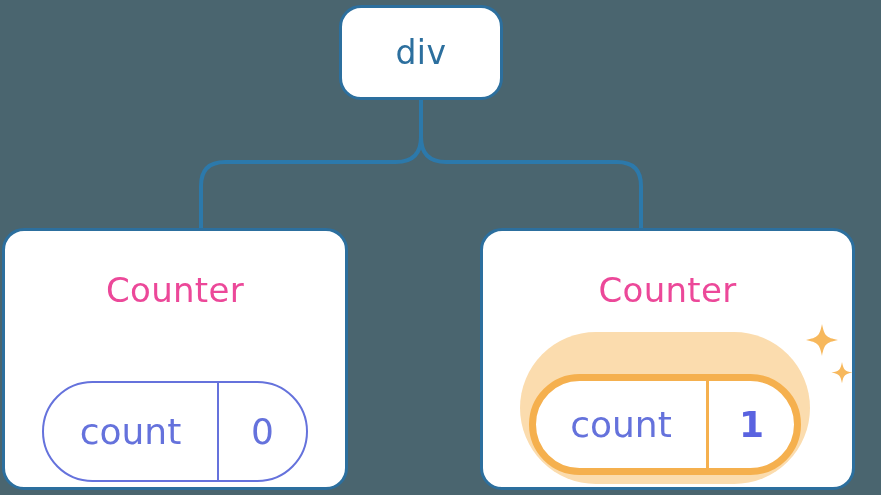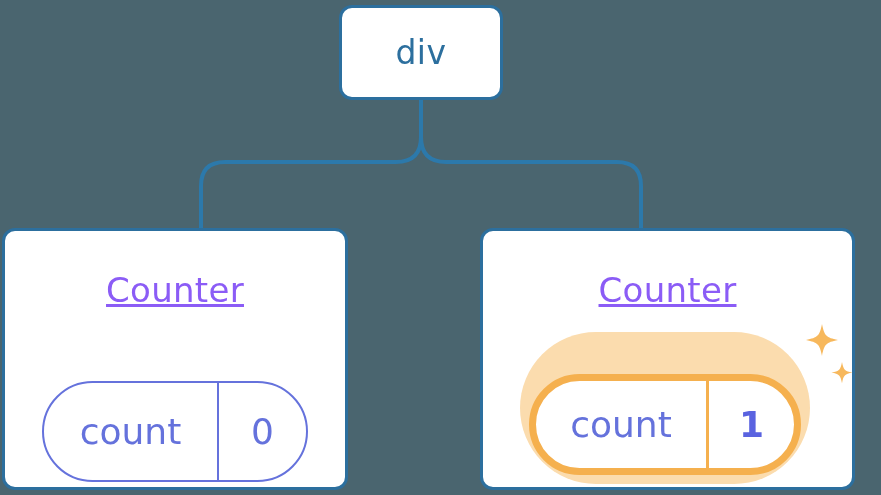--- a/index.html
+++ b/index.html
@@ -28,21 +28,21 @@
     height: 495px;
     pointer-events: none;
   }
 
   
   .node {
     position: absolute;
     box-sizing: border-box;
     background: #ffffff;
     border: 3px solid #2c6f9e;
-    border-radius: 13px;
+    border-radius: 22px;
     display: flex;
     flex-direction: column;
     align-items: center;
   }
 
   
   #node-div {
     left: 339px;
     top: 5px;
     width: 164px;
@@ -65,24 +65,23 @@
   #node-counter-left {
     left: 2px;
     width: 346px;
   }
   #node-counter-right {
     left: 480px;
     width: 375px;
   }
   .counter-node .node-title {
     font-size: 34px;
-    color: #8b5cf6;
+    color: #ec4899;
     line-height: 1;
     letter-spacing: 0.3px;
-    text-decoration: underline;
   }
 
   
   .pill-wrap {
     position: absolute;
     display: flex;
     align-items: center;
   }
   .pill {
     box-sizing: border-box;

